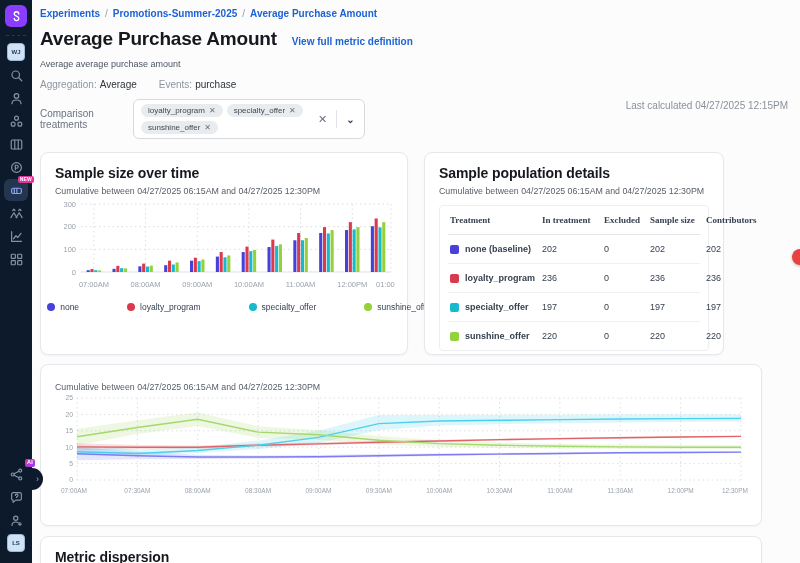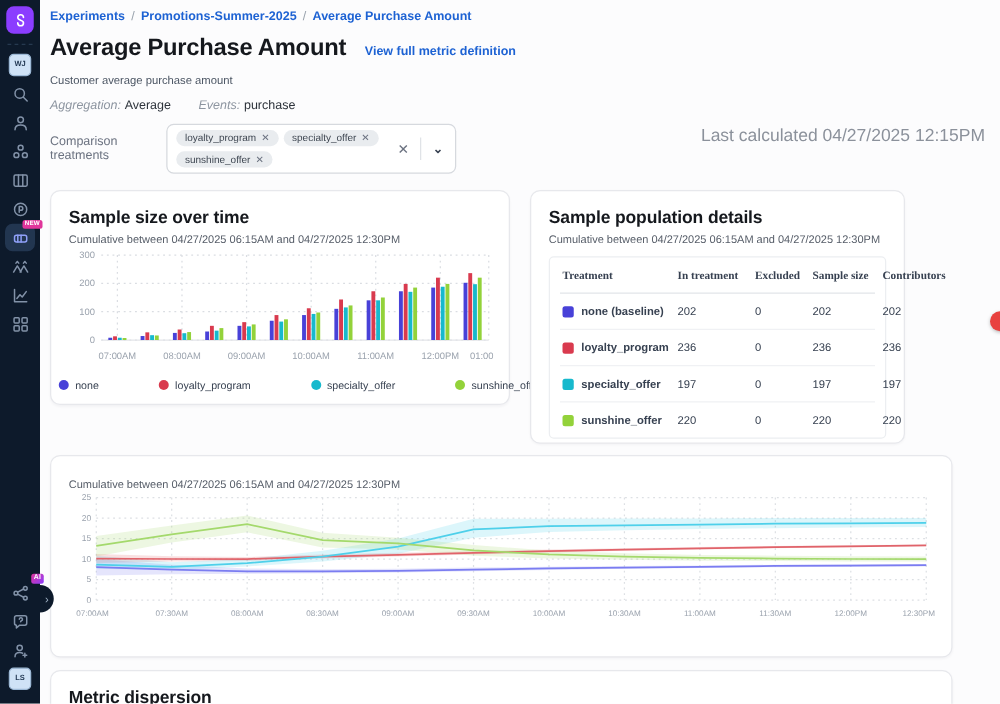--- a/index.html
+++ b/index.html
@@ -24,40 +24,40 @@
 
   
   .main { position:absolute; left:32px; top:0; right:0; bottom:0; padding:8px 0 0 8px; }
   .breadcrumb { font-size:10px; font-weight:bold; color:#1d62d3; }
   .breadcrumb .sep { color:#98a1ac; font-weight:normal; margin:0 5px; }
   .title-row { display:flex; align-items:baseline; margin-top:9px; }
   .page-title { font-size:19px; font-weight:bold; color:#15181d; letter-spacing:-.2px; }
   .def-link { font-size:10px; font-weight:bold; color:#1d62d3; margin-left:15px; cursor:pointer; text-decoration:none; }
   .subtitle { font-size:9px; color:#4b5563; margin-top:9px; }
   .agg-row { display:flex; gap:22px; font-size:10px; margin-top:10px; }
-  .agg-row .lbl { color:#8d95a0;font-style:italic; }
+  .agg-row .lbl { color:#8d95a0; }
   .agg-row b { color:#2d333b; font-weight:normal; margin-left:3px; }
   .cmp-row { display:flex; align-items:center; margin-top:9px; }
   .cmp-label { font-size:10px; color:#6b7280; width:93px; }
   .chipbox { border:1px solid #d6d9de; border-radius:6px; background:#fff; display:flex; align-items:center; padding:4px 7px; gap:7px; }
   .chips { display:flex; flex-wrap:wrap; gap:4px; width:168px; }
   .chip { background:#e9ecef; border-radius:9px; font-size:8px; color:#3f4752; padding:2px 7px; display:inline-flex; align-items:center; gap:4px; white-space:nowrap; cursor:pointer; }
   .chip-x { color:#6b7280; font-size:8px; }
   .clear-x { font-size:11px; color:#6b7280; cursor:pointer; padding:0 2px; }
   .box-div { width:1px; height:18px; background:#e0e3e7; }
   .chev { font-size:10px; color:#374151; font-weight:bold; cursor:pointer; padding:0 2px; }
-  .last-calc { position:absolute; top:100px; right:12px; font-size:14px; color:#8b919b; }
+  .last-calc { position:absolute; top:100px; right:12px; font-size:10px; color:#8b919b; }
 
   
   .row1 { display:flex; gap:16px; margin-top:13px; }
   .card { background:#fff; border:1px solid #e7e8ec; border-radius:8px; padding:12px 14px; box-shadow:0 1px 2px rgba(16,24,40,.04); }
   .card h2 { font-size:14px; font-weight:bold; color:#15181d; letter-spacing:-.1px; }
   .card .desc { font-size:8.8px; color:#565d68; line-height:1.35; margin-top:5px; }
   .card .cum { font-size:8.8px; color:#565d68; margin-top:5px; }
-  .card1 { width:368px; height:172px; }
+  .card1 { width:368px; height:203px; }
   .card2 { width:300px; height:203px; }
   .card3 { width:722px; height:162px; margin-top:9px; }
   .card4 { width:722px; height:80px; margin-top:10px; }
   svg text { font-family:"Liberation Sans", sans-serif; }
 
   .legend { display:flex; justify-content:center; gap:16px; margin-top:2px; }
   .lg-item { display:inline-flex; align-items:center; gap:5px; font-size:8.5px; color:#374151;padding-left:32px; }
   .lg-item .dot { width:8px; height:8px; border-radius:50%; display:inline-block; }
 
   
@@ -183,21 +183,21 @@
 
     <nav class="breadcrumb">
       <span>Experiments</span><span class="sep">/</span><span>Promotions-Summer-2025</span><span class="sep">/</span><span>Average Purchase Amount</span>
     </nav>
 
     <div class="title-row">
       <h1 class="page-title">Average Purchase Amount</h1>
       <a class="def-link">View full metric definition</a>
     </div>
 
-    <div class="subtitle">Customer average purchase amount</div>
+    <div class="subtitle">Average average purchase amount</div>
 
     <div class="agg-row">
       <span><span class="lbl">Aggregation:</span><b>Average</b></span>
       <span><span class="lbl">Events:</span><b>purchase</b></span>
     </div>
 
     <div class="cmp-row">
       <span class="cmp-label">Comparison treatments</span>
       <div class="chipbox">
         <div class="chips">

